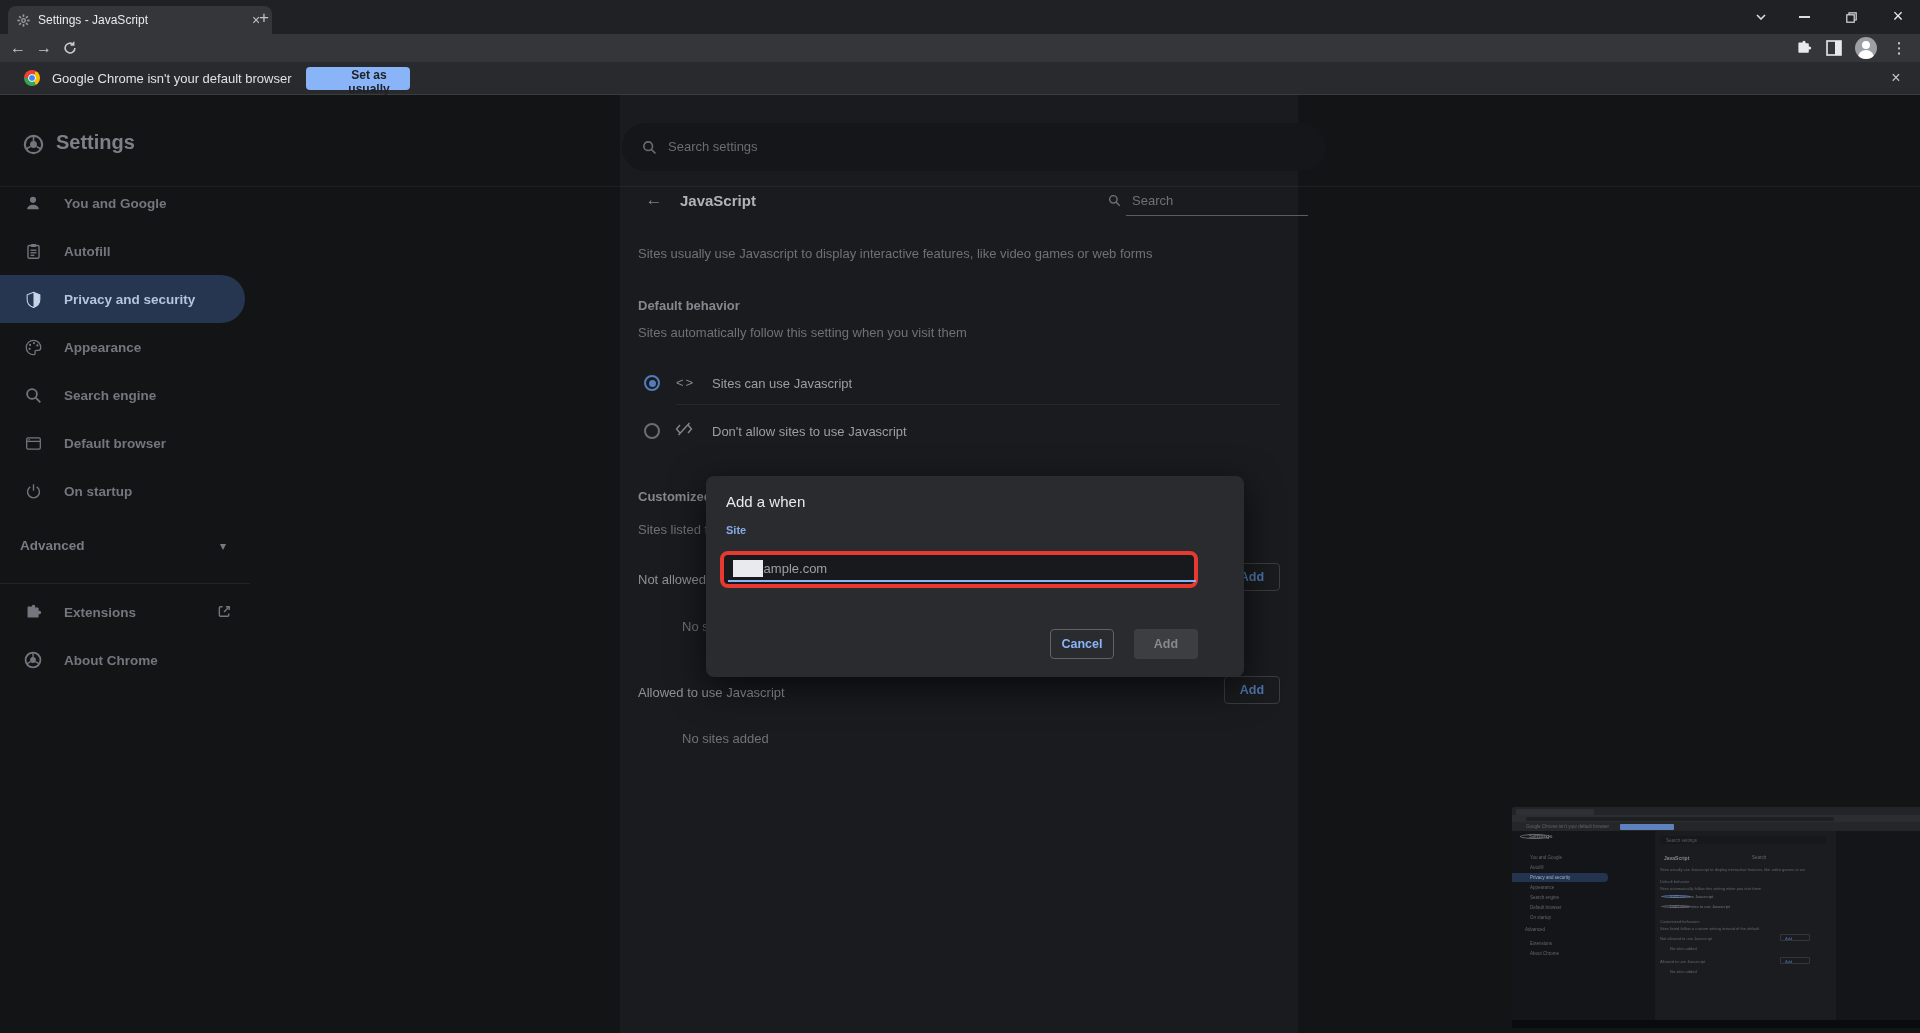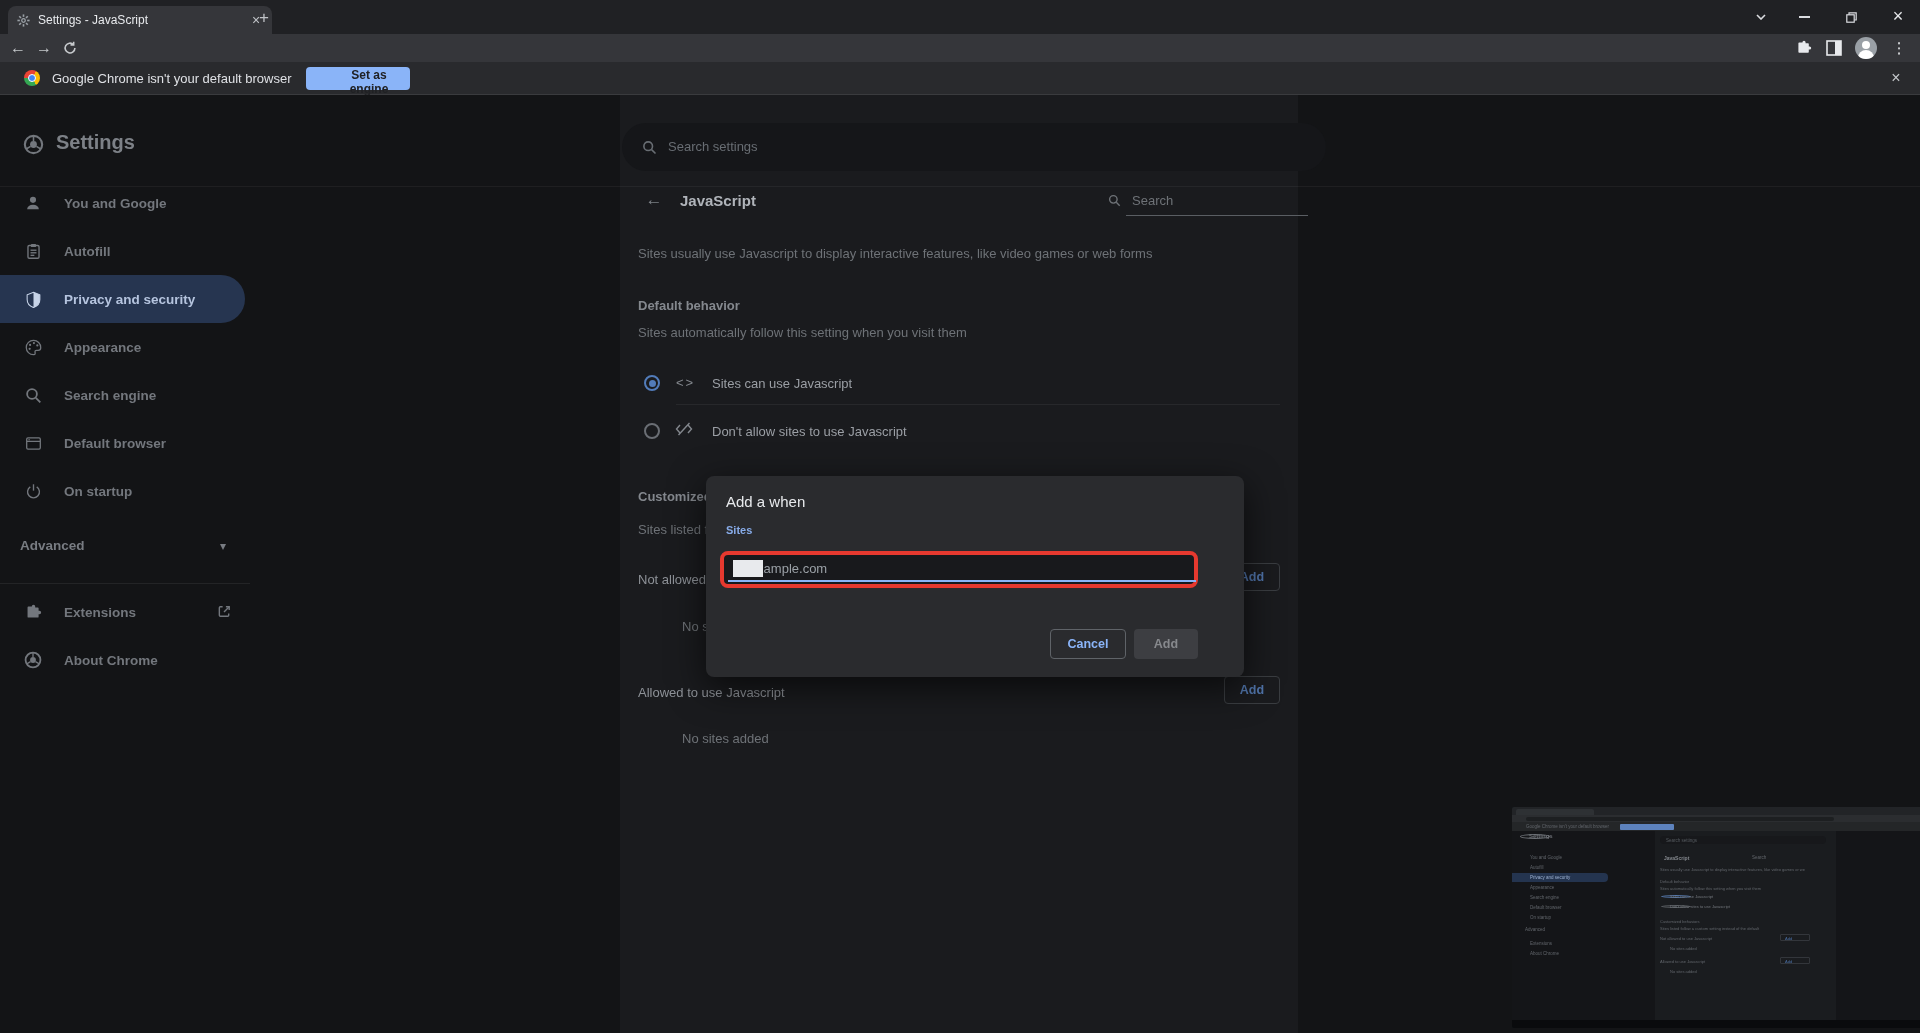--- a/index.html
+++ b/index.html
@@ -139,21 +139,21 @@
       </span>
     </span>
     <span class="ic" style="left:1888px;top:2px;width:22px;height:24px;color:#e8eaed;font-size:15px;">⋮</span>
   </div>
 
   <div class="abs" id="infobar">
     <span class="ic" style="left:24px;top:8px;width:16px;height:16px;">
         <span class="clogo"></span>
       </span>
     <span class="txt" style="left:52px;top:9px;font-size:13px;color:#dfe1e5;">Google Chrome isn't your default browser</span>
-    <button class="abs" style="left:306px;top:5px;width:104px;height:23px;background:#8ab4f8;color:#202124;border:none;border-radius:4px;font-size:12px;font-weight:700;font-family:'Liberation Sans',sans-serif;">Set as engine</button>
+    <button class="abs" style="left:306px;top:5px;width:104px;height:23px;background:#8ab4f8;color:#202124;border:none;border-radius:4px;font-size:12px;font-weight:700;font-family:'Liberation Sans',sans-serif;">Set as usually</button>
     <span class="ic" style="left:1885px;top:5px;width:22px;height:22px;color:#c4c7ca;font-size:16px;">×</span>
   </div>
 
   <div class="abs" id="page">
     <div id="centercol"></div>
 
     <span class="ic" style="left:22px;top:38px;width:22px;height:22px;color:#73777d;">
       <svg width="21" height="21" viewBox="0 0 16 16" fill="none" stroke="currentColor">
           <circle cx="8" cy="8" r="6.6" stroke-width="1.6"></circle>
           <circle cx="8" cy="8" r="2.6" fill="currentColor" stroke="none"></circle>
@@ -316,26 +316,26 @@
     <button class="addbtn" style="left:1224px;top:468px;">Add</button>
     <span class="txt" style="left:682px;top:524px;font-size:13px;color:#6e7277;">No sites added</span>
 
     <span class="txt" style="left:638px;top:590px;font-size:13px;color:#8e9298;">Allowed to use Javascript</span>
     <button class="addbtn" style="left:1224px;top:581px;">Add</button>
     <span class="txt" style="left:682px;top:636px;font-size:13px;color:#6e7277;">No sites added</span>
   </div>
 
   <div class="abs" id="dialog">
     <span class="txt" style="left:20px;top:17px;font-size:15px;color:#e8eaed;">Add a when</span>
-    <span class="txt" style="left:20px;top:48px;font-size:11px;font-weight:700;color:#87abe8;">Sites</span>
+    <span class="txt" style="left:20px;top:48px;font-size:11px;font-weight:700;color:#87abe8;">Site</span>
     <div id="redbox">
       <input id="siteinput" type="text" value="" placeholder="[*.]example.com" style="">
       <span class="abs" style="left:9px;top:5px;width:1.5px;height:17px;background:#e8eaed;"></span>
     </div>
-    <button class="dlgbtn" style="left:344px;top:153px;width:76px;background:transparent;border:1px solid #5f6368;color:#8ab4f8;">Cancel</button>
+    <button class="dlgbtn" style="left:344px;top:153px;width:64px;background:transparent;border:1px solid #5f6368;color:#8ab4f8;">Cancel</button>
     <button class="dlgbtn" style="left:428px;top:153px;width:64px;background:#3d3e42;border:none;color:#87898d;">Add</button>
   </div>
 
   <div class="abs" id="thumb">
     <div class="abs" style="left:0;top:0;width:402px;height:8px;background:#222427;">
       <span class="abs" style="left:4px;top:2px;width:50px;height:6px;background:#2e3134;border-radius:2px 2px 0 0;"></span>
     </div>
     <div class="abs" style="left:0;top:8px;width:402px;height:7px;background:#2b2d30;">
       <span class="abs" style="left:14px;top:1.5px;width:280px;height:4px;background:#1d1f21;border-radius:2px;"></span>
     </div>

